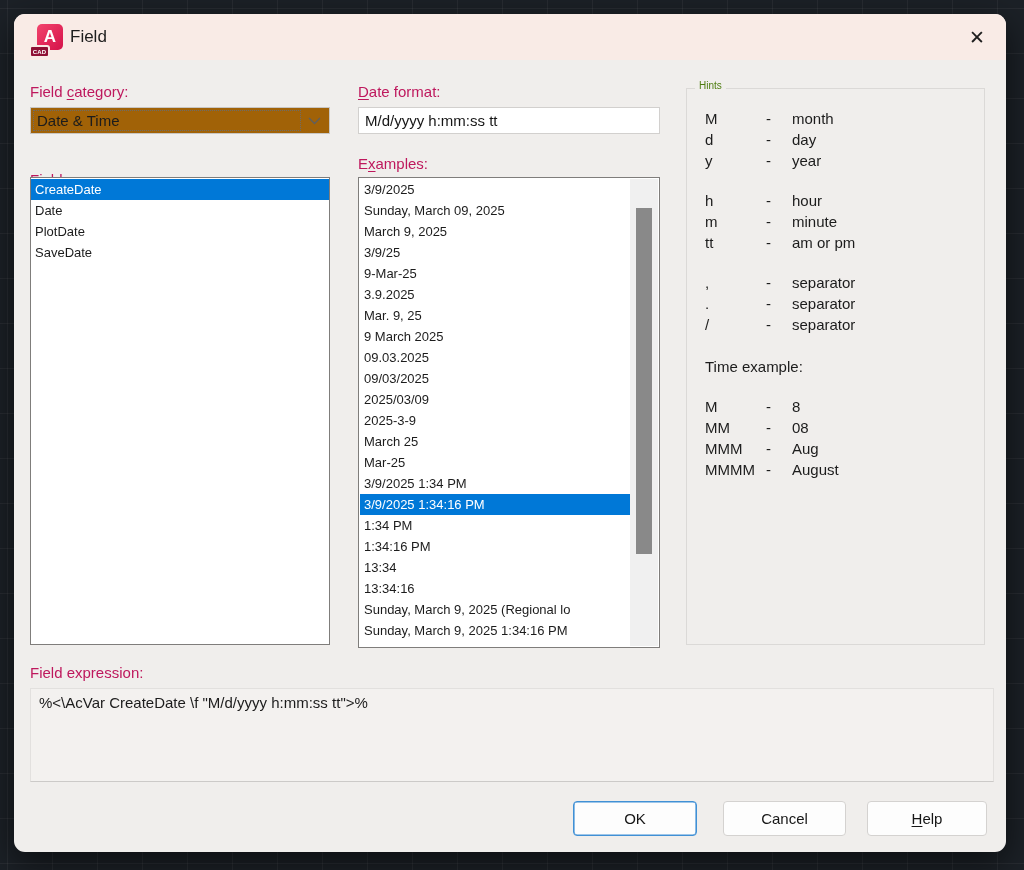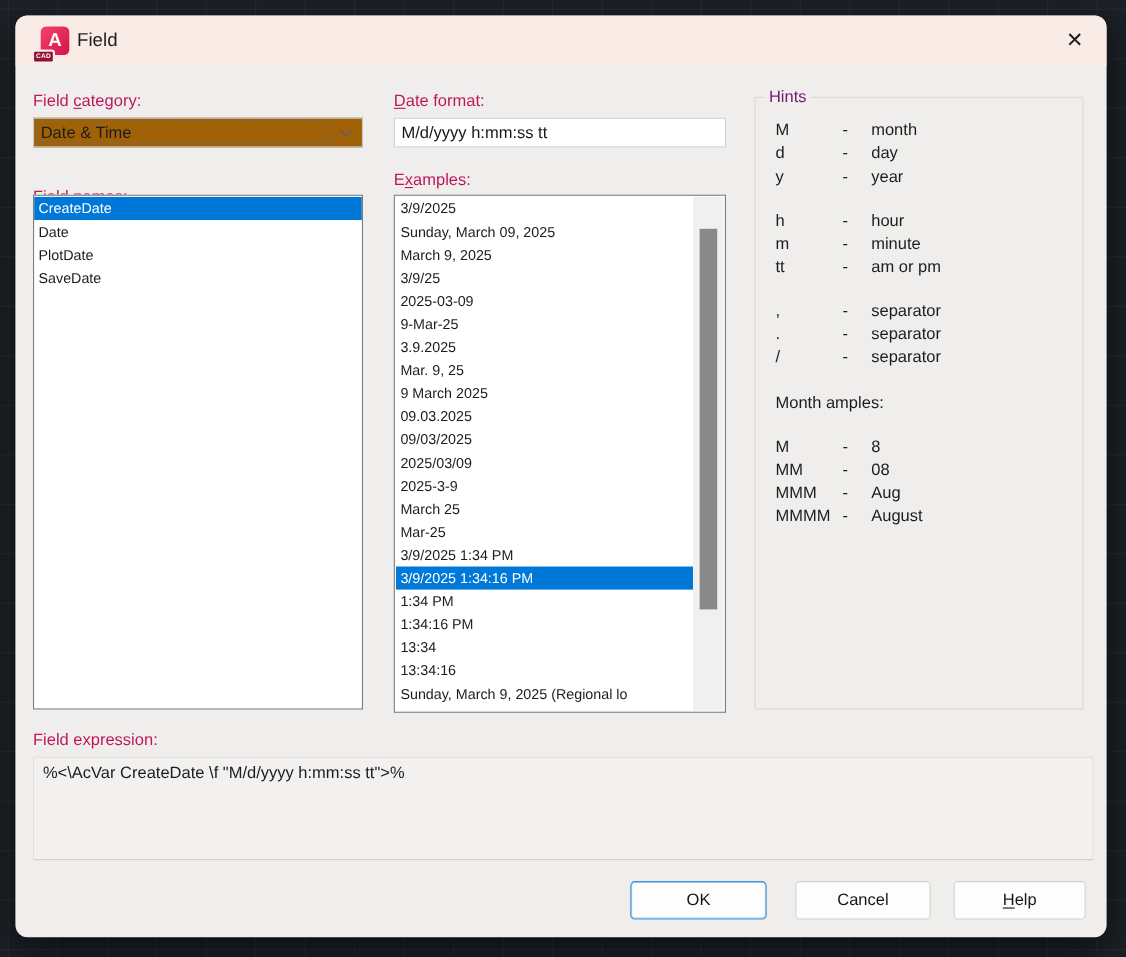--- a/index.html
+++ b/index.html
@@ -101,21 +101,21 @@
     padding: 0 0 1px 6px; color: #161616;
   }
 
   
   .groupbox {
     position: absolute; left: 672px; top: 74px; width: 299px; height: 557px;
     border: 1px solid #dbd9d7;
   }
   .groupbox-label {
     position: absolute; top: -9px; left: 8px; background: #f0eeec;
-    padding: 0 4px; font-size: 15px; color: #701a75;
+    padding: 0 4px; font-size: 10px; color: #4d7c0f;
   }
   .hints-content { position: absolute; left: 18px; top: 19px; right: 6px; font-size: 15px; }
   .hint-row { display: grid; grid-template-columns: 61px 26px auto; line-height: 21px; }
   .hint-group + .hint-group { margin-top: 19px; }
   .month-title { margin-top: 21px; line-height: 21px; }
   .month-rows { margin-top: 19px; }
 
   
   .expr-box {
     position: absolute; left: 16px; top: 674px; width: 964px; height: 94px;
@@ -178,21 +178,20 @@
 
     <div class="label" style="left:344px; top:141px;">
       <span>E</span><span class="mn">x</span><span>amples:</span>
     </div>
     <div class="listbox" id="examples-list">
       <div id="examples-rows">
           <div class="row">3/9/2025</div>
           <div class="row">Sunday, March 09, 2025</div>
           <div class="row">March 9, 2025</div>
           <div class="row">3/9/25</div>
-          <div class="row">2025-03-09</div>
           <div class="row">9-Mar-25</div>
           <div class="row">3.9.2025</div>
           <div class="row">Mar. 9, 25</div>
           <div class="row">9 March 2025</div>
           <div class="row">09.03.2025</div>
           <div class="row">09/03/2025</div>
           <div class="row">2025/03/09</div>
           <div class="row">2025-3-9</div>
           <div class="row">March 25</div>
           <div class="row">Mar-25</div>
@@ -259,21 +258,21 @@
                 <span>-</span>
                 <span>separator</span>
               </div>
               <div class="hint-row">
                 <span>/</span>
                 <span>-</span>
                 <span>separator</span>
               </div>
             </div>
           </div>
-        <div class="month-title">Month amples:</div>
+        <div class="month-title">Time example:</div>
         <div class="month-rows" id="month-rows">
             <div class="hint-row">
               <span>M</span>
               <span>-</span>
               <span>8</span>
             </div>
             <div class="hint-row">
               <span>MM</span>
               <span>-</span>
               <span>08</span>

